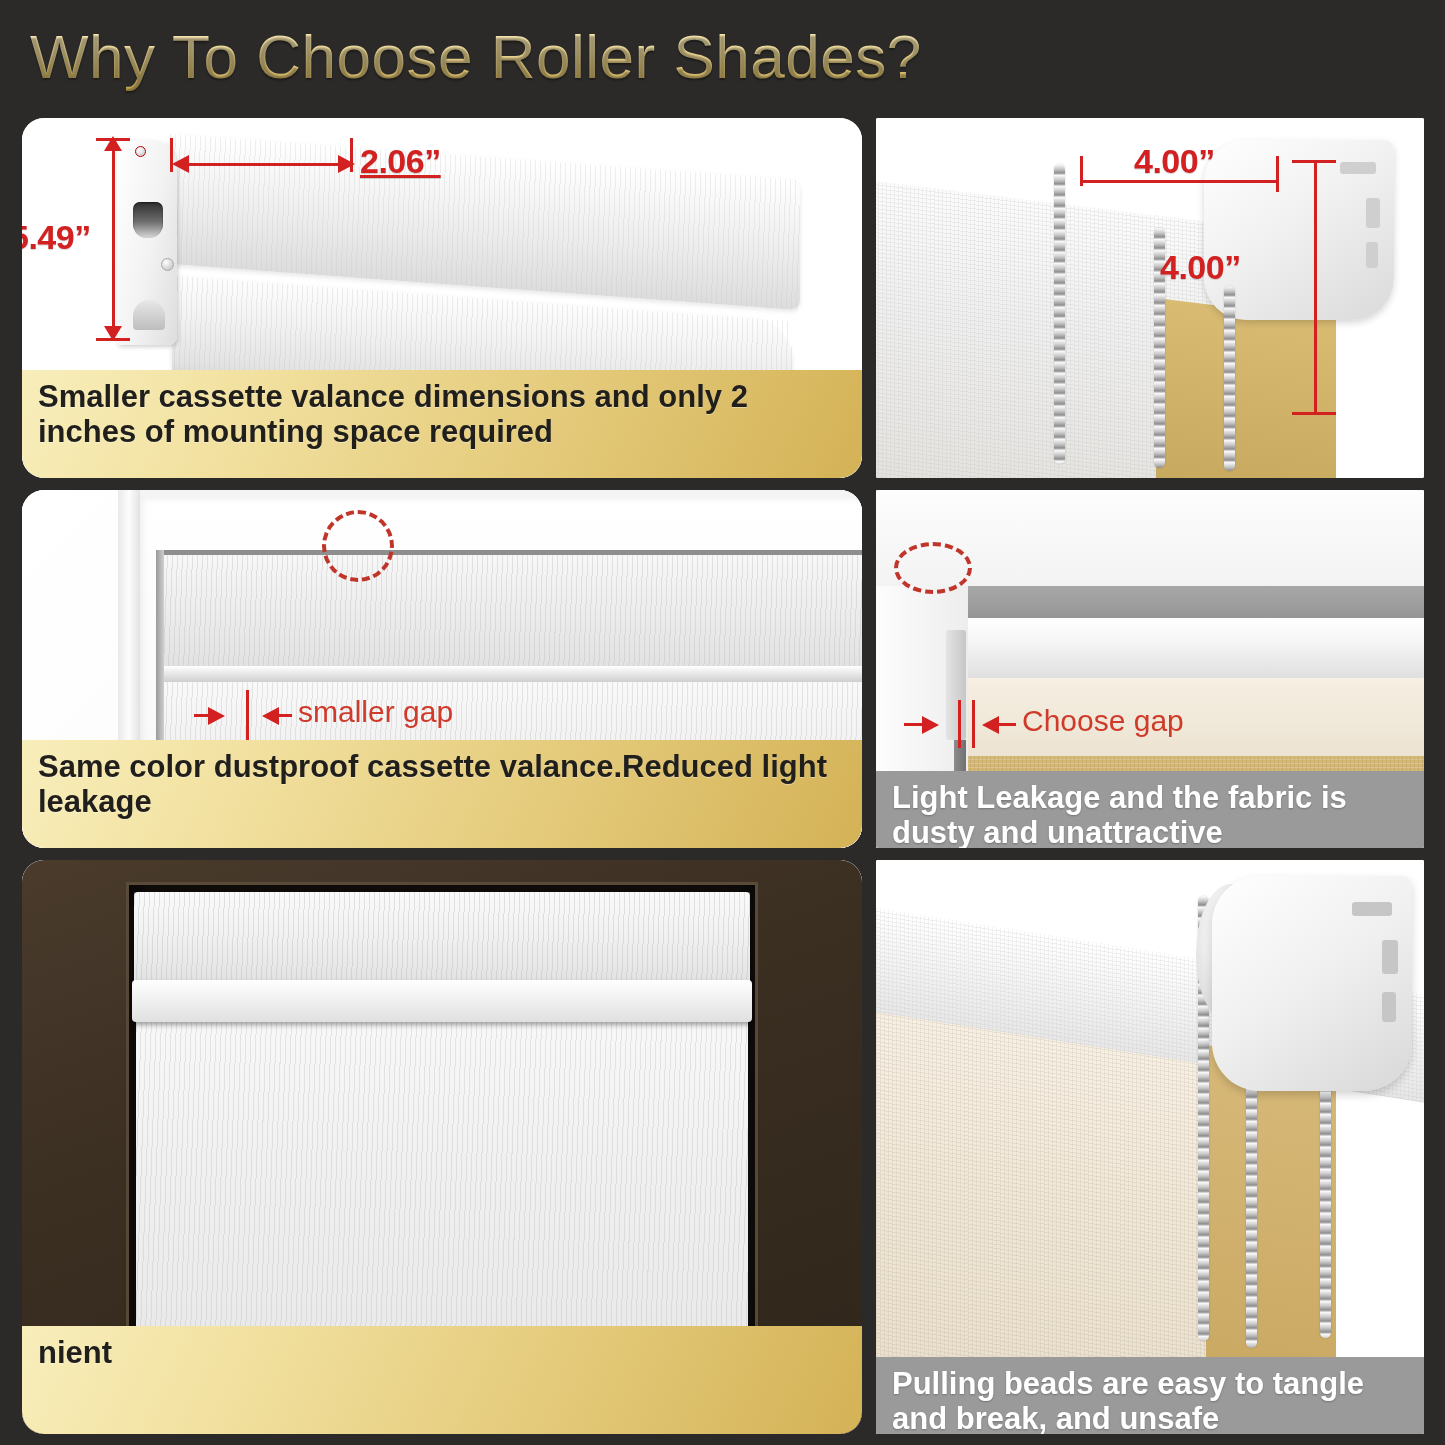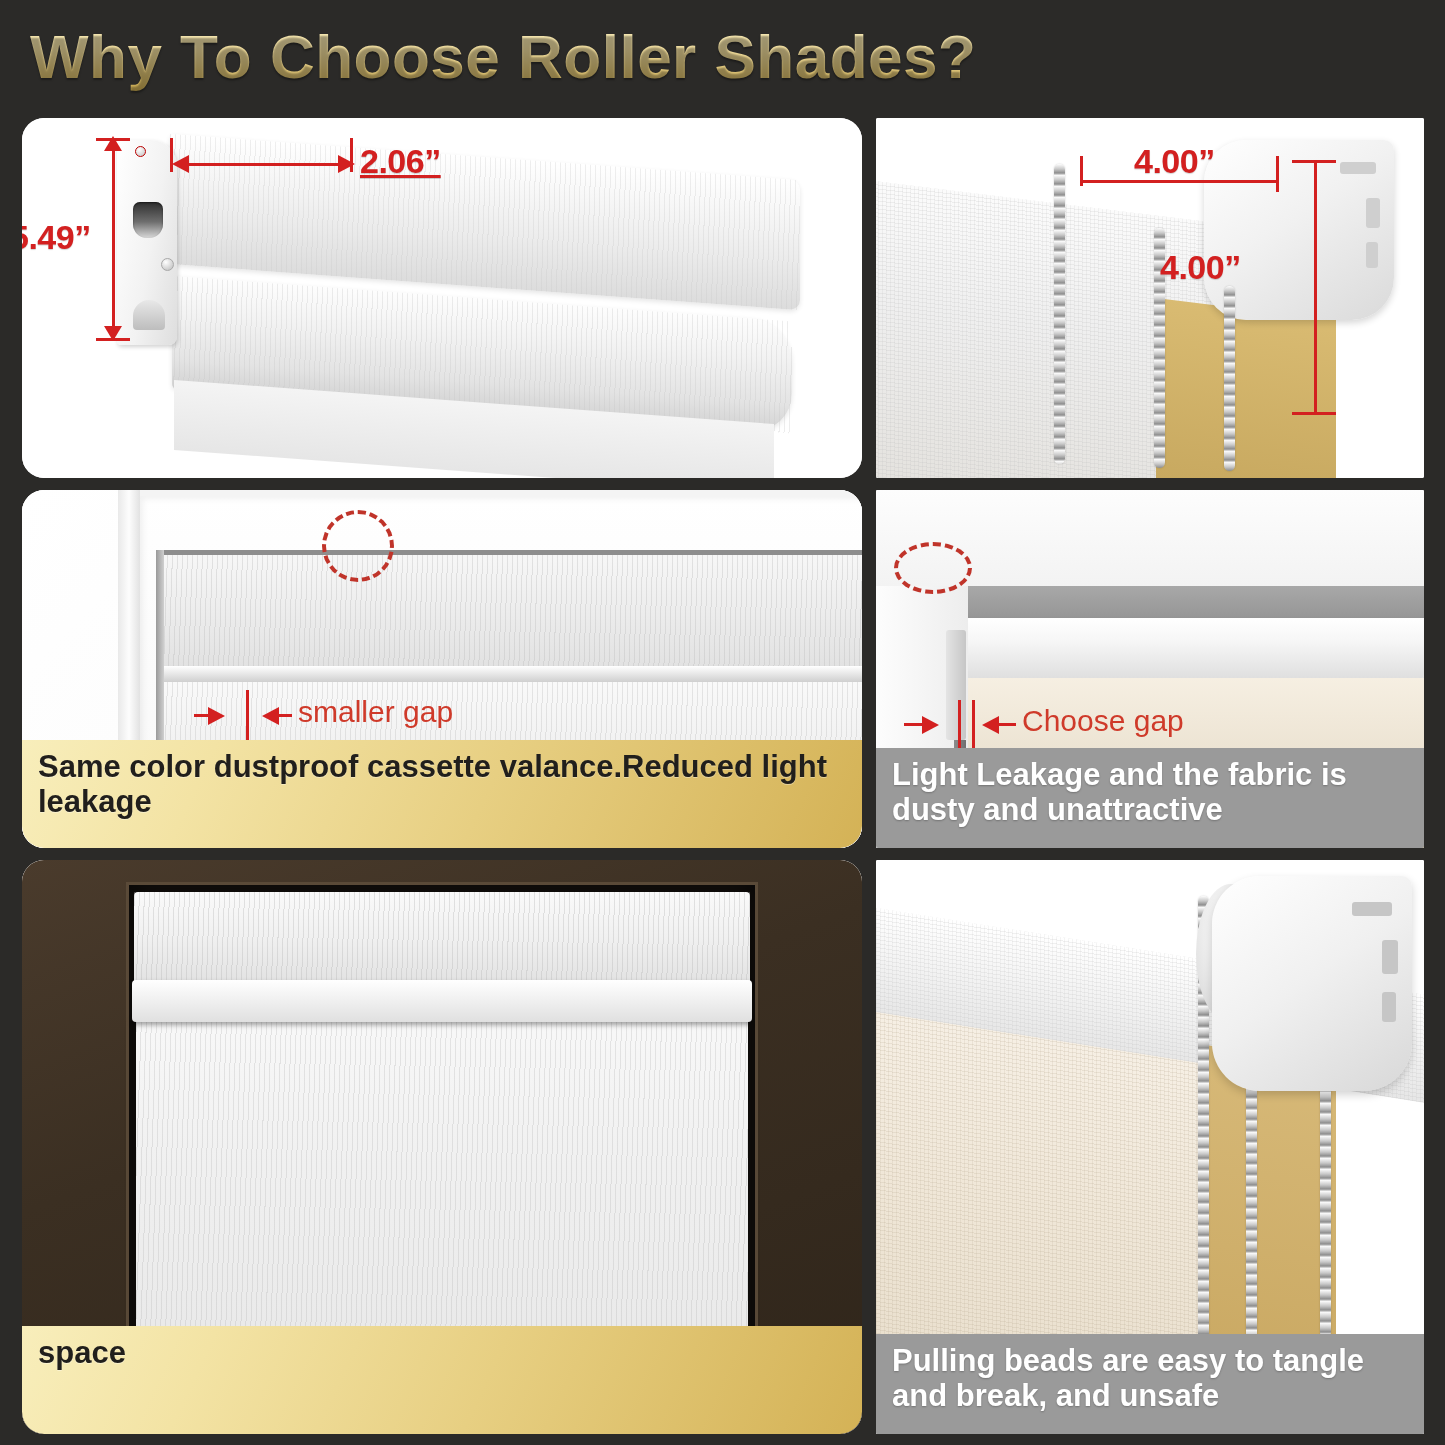--- a/index.html
+++ b/index.html
@@ -22,21 +22,21 @@
   
   .title-bar {
     position: absolute;
     left: 0; top: 0;
     width: 1445px; height: 112px;
     display: flex; align-items: center;
   }
   .title-text {
     padding-left: 30px;
     font-size: 62px;
-    font-weight: bold;
+    font-weight: normal;
     letter-spacing: 0.5px;
     color: #f0dc9c;
     background: linear-gradient(180deg, #fbf0c2 0%, #f0dc9c 42%, #c9a94e 100%);
     -webkit-background-clip: text;
     background-clip: text;
     -webkit-text-fill-color: transparent;
     text-shadow: 0 2px 2px rgba(0,0,0,0.35);
     white-space: nowrap;
   }
 
@@ -79,21 +79,21 @@
     color: #211f1c;
     border-radius: 0 0 22px 22px;
     font-size: 31px;
     height: 108px;
     text-shadow: 0 1px 0 rgba(255,255,255,0.35);
   }
   .caption.gray {
     background: #9a9a9a;
     color: #ffffff;
     font-size: 31px;
-    height: 100px;
+    height: 77px;
     text-shadow: 0 1px 2px rgba(0,0,0,0.25);
   }
   .caption.gray.tall { height: 116px; }
 
   
   .anno {
     position: absolute;
     color: #d32020;
     font-weight: bold;
     font-family: "Liberation Sans", sans-serif;
@@ -420,20 +420,21 @@
         <div class="rline v" style="left:328px; top:20px; height:34px;"></div>
         <div class="anno dim-label" style="left:338px; top:24px;text-decoration:underline;">2.06”</div>
 
         <div class="rline v" style="left:90px; top:20px; height:203px;"></div>
         <div class="arrowU" style="left:82px; top:18px;"></div>
         <div class="arrowD" style="left:82px; top:208px;"></div>
         <div class="rline h" style="left:74px; top:20px; width:34px;"></div>
         <div class="rline h" style="left:74px; top:220px; width:34px;"></div>
         <div class="anno dim-label" style="left:-12px; top:100px;">5.49”</div>
       </div>
+      <div class="caption gold">Smaller cassette valance dimensions and only 2 inches of mounting space required</div>
     </div>
 
     <div class="panel right row1">
       <div class="photo">
         <div class="p2-fabric-white"></div>
         <div class="p2-fabric-tan"></div>
         <div class="p2-roll"></div>
         <div class="p2-head">
           <div class="tab" style="right:18px; top:22px; width:36px; height:12px;"></div>
           <div class="tab" style="right:14px; top:58px; width:14px; height:30px;"></div>
@@ -518,21 +519,21 @@
         <div class="p5-hand"></div>
         <div class="p5-tab"></div>
         <div class="p5-valance"></div>
         <div class="p5-lip"></div>
         <div class="p5-shade">
           <div class="p5-hem"></div>
         </div>
         <div class="p5-brand"></div>
       </div>
       <div class="caption gold">
-        <div>space</div>
+        <div>nient</div>
       </div>
     </div>
 
     <div class="panel right row3">
       <div class="photo">
         <div class="p6-bg"></div>
         <div class="p6-tube-white"></div>
         <div class="p6-cream"></div>
         <div class="p6-tan"></div>
         <div class="p6-roll"></div>

